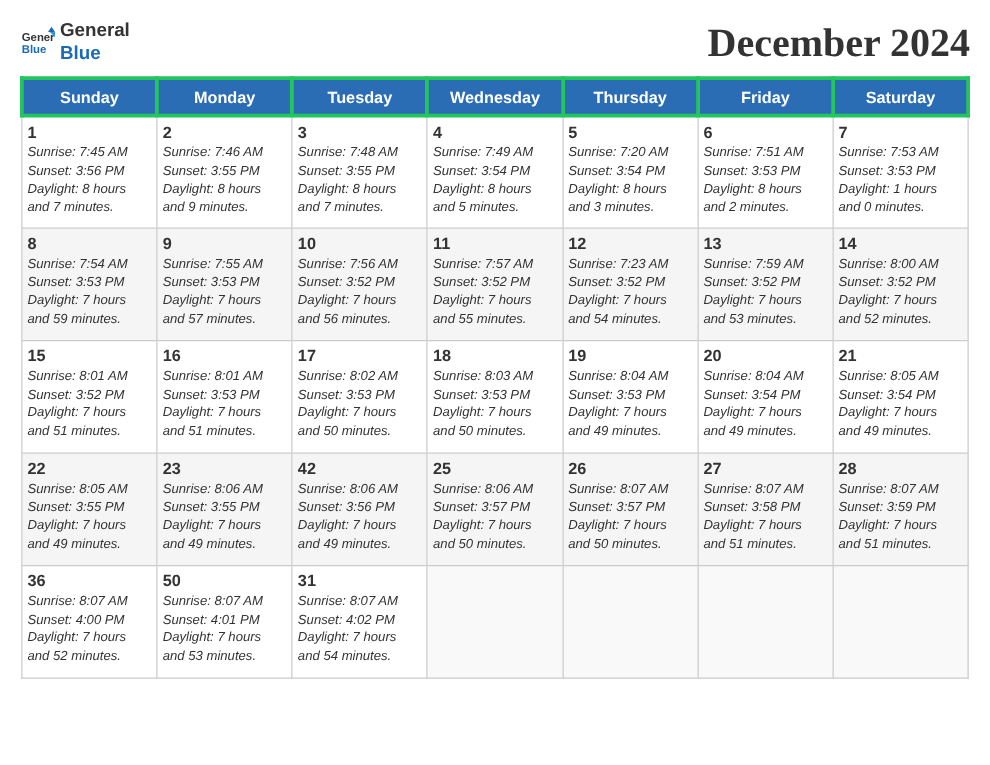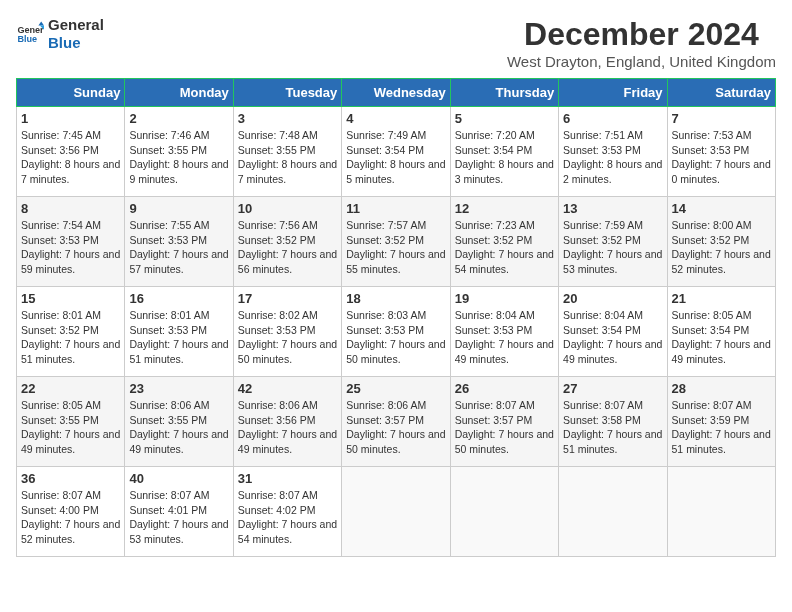--- a/index.html
+++ b/index.html
@@ -28,44 +28,45 @@
       line-height: 1.2;
     }
     .logo-text span {
       color: #1a6bb5;
     }
     .logo-icon {
       width: 28px;
       height: 28px;
     }
     .title-area {
-      text-align: center;
+      text-align: right;
+      font-family: Liberation Serif, serif;
     }
     .month-title {
       font-size: 32px;
       font-weight: bold;
       color: #333;
     }
     .subtitle {
       font-size: 15px;
       color: #555;
     }
     table {
       width: 100%;
       border-collapse: collapse;
       font-size: 11px;
     }
     thead th {
       background-color: #2a6db5;
       color: #fff;
       padding: 6px 4px;
-      text-align: right;
+      text-align: center;
       font-size: 13px;
       font-weight: bold;
-      border: 1px solid #22c55e;
+      border: 3px solid #22c55e;
     }
     tbody td {
       border: 1px solid #ccc;
       vertical-align: top;
       padding: 4px;
       height: 90px;
       width: calc(100% / 7);
       background: #fff;
     }
     tbody tr:nth-child(even) td {
@@ -75,20 +76,21 @@
       font-weight: bold;
       font-size: 13px;
       color: #333;
       display: block;
       margin-bottom: 2px;
     }
     .day-info {
       font-size: 10.5px;
       color: #333;
       line-height: 1.4;
+      font-style: italic;
     }
     .empty-cell {
       background: #f9f9f9 !important;
     }
   </style>
 </head>
 <body>
 
 <div class="header-area">
   <div class="logo">
@@ -98,21 +100,20 @@
       <polygon points="32,8 40,8 36,2" fill="#1a6bb5"></polygon>
       <polygon points="34,8 40,14 40,8" fill="#2a9de0"></polygon>
     </svg>
     <div class="logo-text">
       <div>General</div>
       <div><span>Blue</span></div>
     </div>
   </div>
   <div class="title-area">
     <div class="month-title">December 2024</div>
-    <div class="subtitle">West Drayton, England, United Kingdom</div>
   </div>
 </div>
 
 <table>
   <thead>
     <tr>
       <th>Sunday</th>
       <th>Monday</th>
       <th>Tuesday</th>
       <th>Wednesday</th>
@@ -169,21 +170,21 @@
           <div>Sunrise: 7:51 AM</div>
           <div>Sunset: 3:53 PM</div>
           <div>Daylight: 8 hours and 2 minutes.</div>
         </div>
       </td>
         <td>
         <span class="day-num">7</span>
         <div class="day-info">
           <div>Sunrise: 7:53 AM</div>
           <div>Sunset: 3:53 PM</div>
-          <div>Daylight: 7 hours and 0 minutes.</div>
+          <div>Daylight: 1 hours and 0 minutes.</div>
         </div>
       </td>
       </tr>
       <tr>
         <td>
         <span class="day-num">8</span>
         <div class="day-info">
           <div>Sunrise: 7:54 AM</div>
           <div>Sunset: 3:53 PM</div>
           <div>Daylight: 7 hours and 59 minutes.</div>
@@ -357,21 +358,21 @@
       <tr>
         <td>
         <span class="day-num">36</span>
         <div class="day-info">
           <div>Sunrise: 8:07 AM</div>
           <div>Sunset: 4:00 PM</div>
           <div>Daylight: 7 hours and 52 minutes.</div>
         </div>
       </td>
         <td>
-        <span class="day-num">40</span>
+        <span class="day-num">50</span>
         <div class="day-info">
           <div>Sunrise: 8:07 AM</div>
           <div>Sunset: 4:01 PM</div>
           <div>Daylight: 7 hours and 53 minutes.</div>
         </div>
       </td>
         <td>
         <span class="day-num">31</span>
         <div class="day-info">
           <div>Sunrise: 8:07 AM</div>

